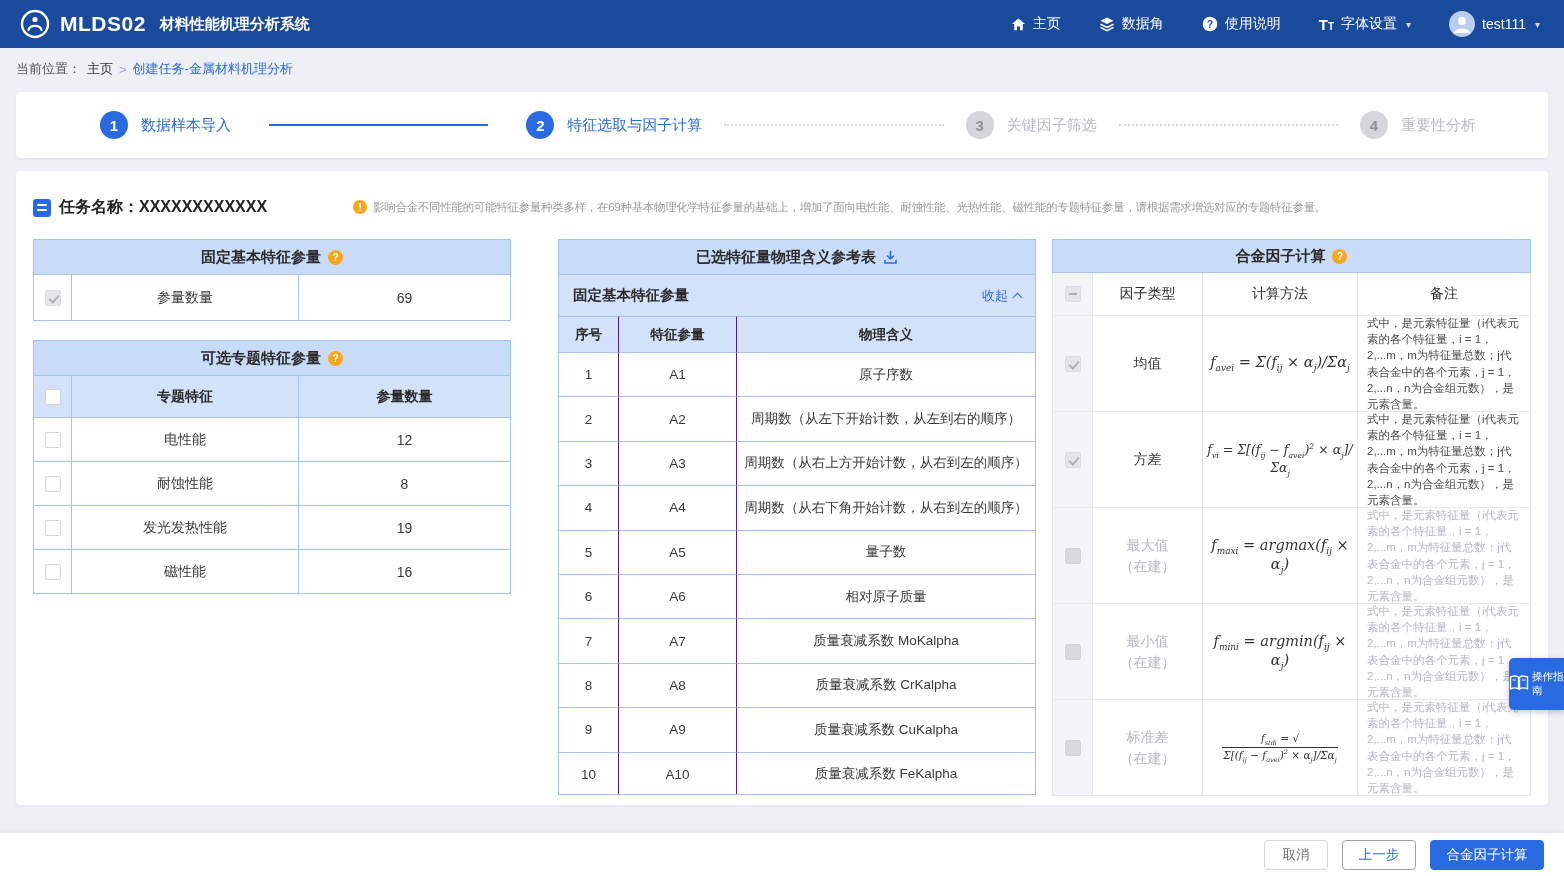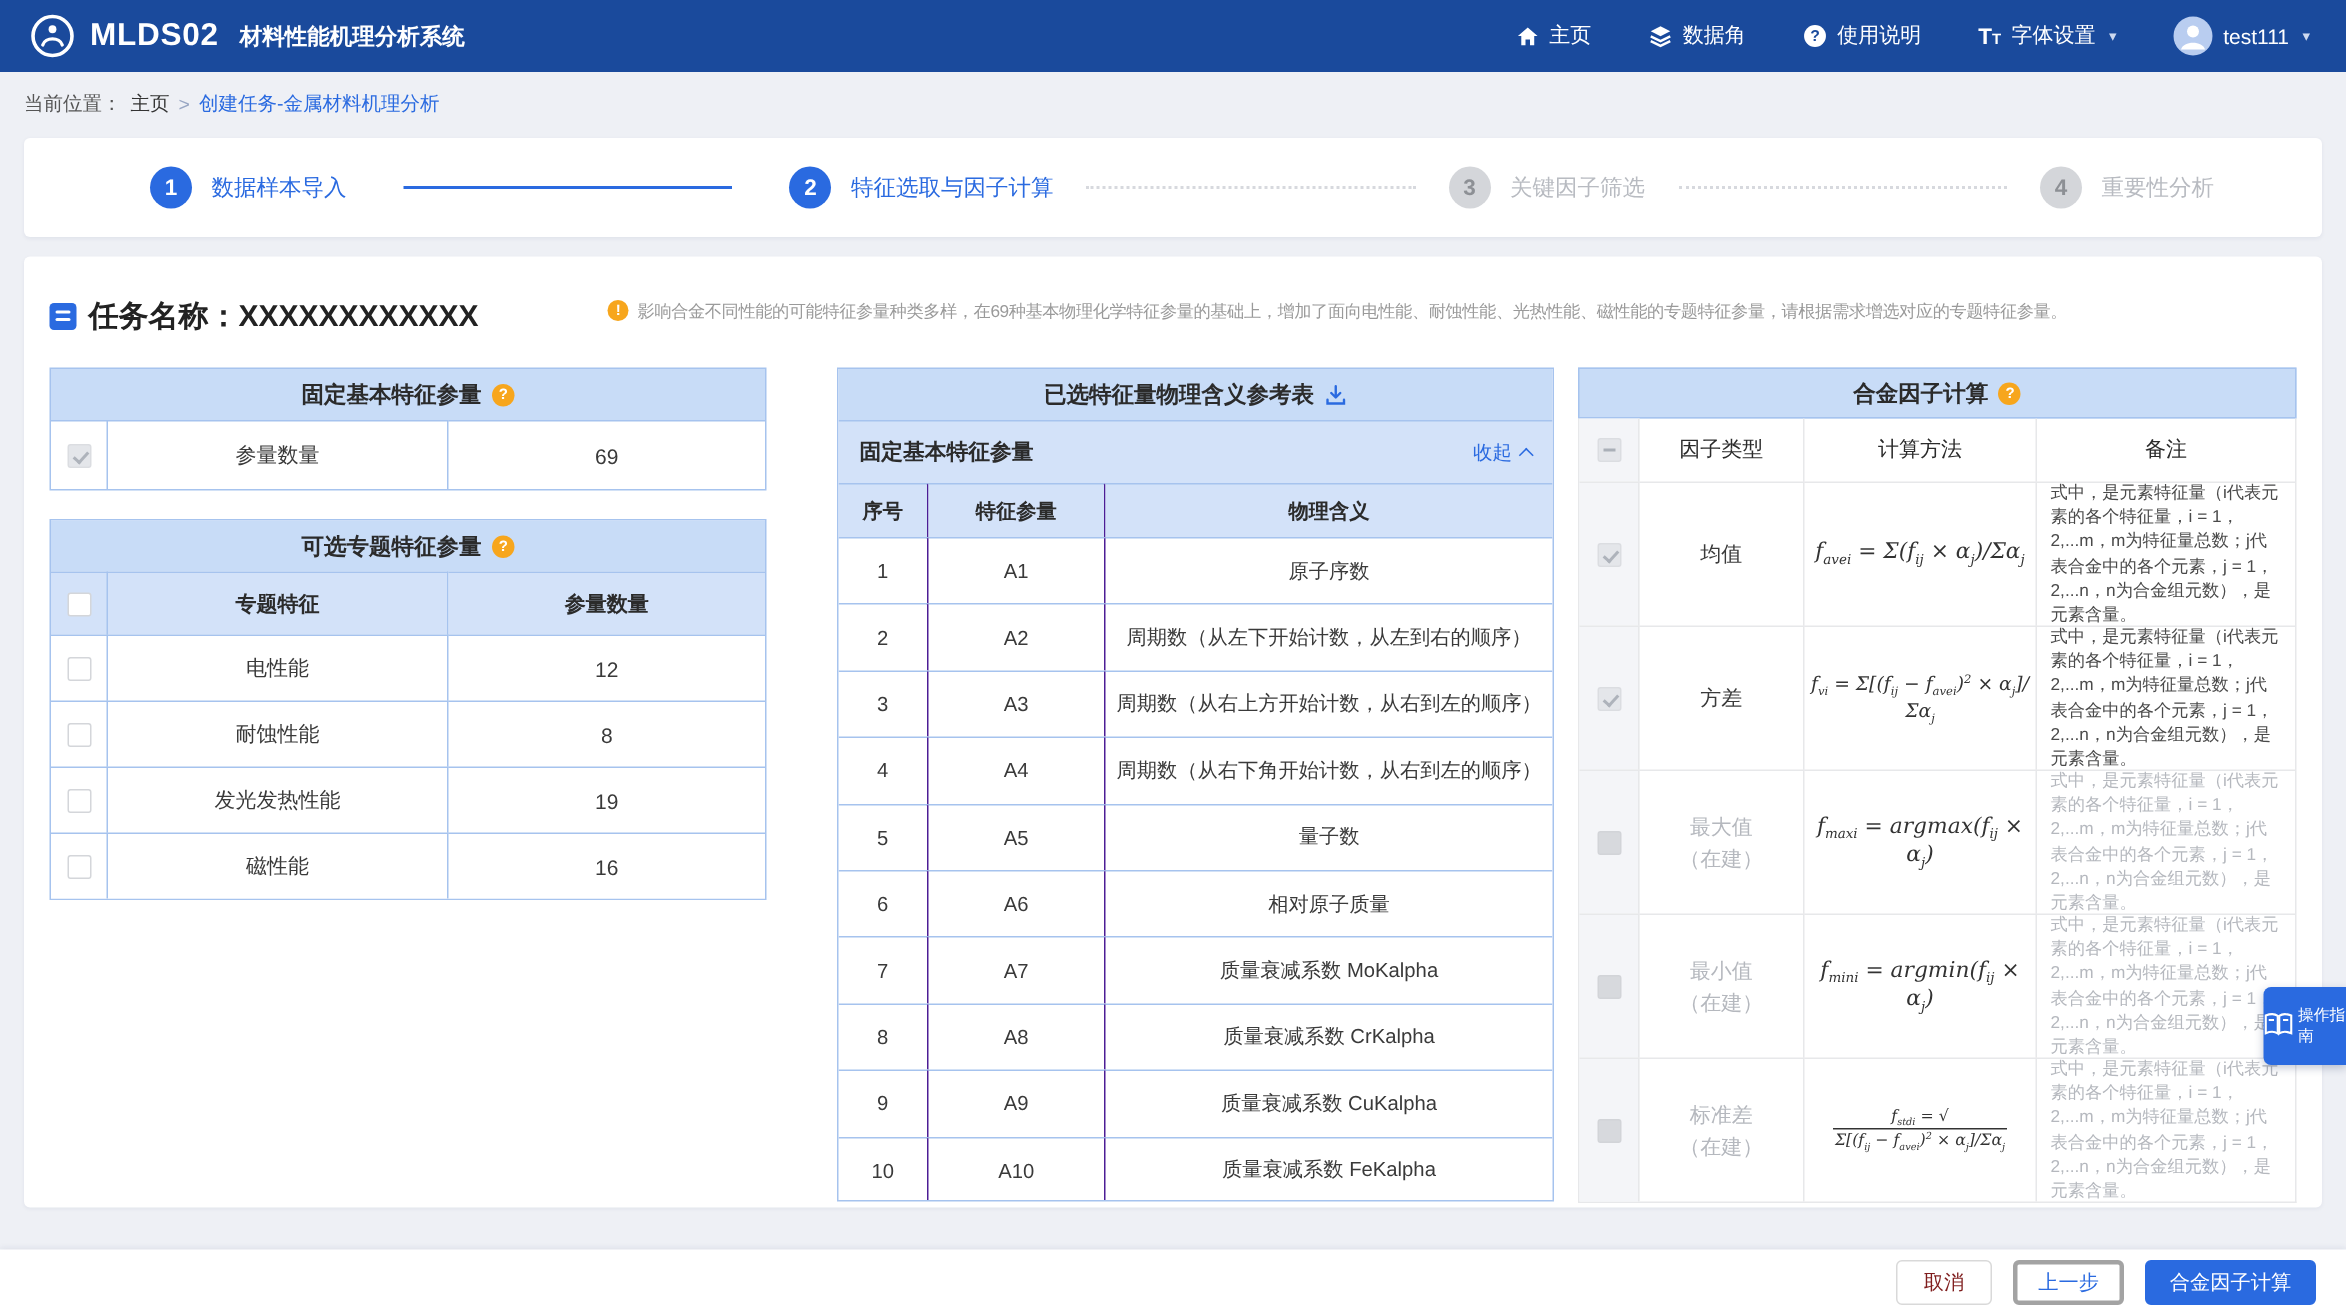--- a/index.html
+++ b/index.html
@@ -40,21 +40,21 @@
   .step.inactive .step-circle { background:#d4d6da; color:#8d9095; }
   .step.inactive .step-label { color:#b8bbc1; font-size:15px; }
   .connector { flex:1; height:0; margin:0 22px; }
   .connector.solid { border-top:2px solid #2a6ae0; margin:0 38px; }
   .connector.dotted { border-top:2px dotted #d7d9de; }
 
   
   .main-card { margin:13px 16px 0; background:#fff; border-radius:4px; height:634px;
     padding:26px 17px 0; position:relative; box-shadow:0 1px 3px rgba(20,40,90,.06); }
   .task-row { display:flex; align-items:flex-start; }
-  .task-title { display:flex; align-items:center; gap:8px; font-size:20px; font-weight:bold; color:#222; white-space:nowrap; }
+  .task-title { display:flex; align-items:center; gap:8px; font-size:16px; font-weight:bold; color:#222; white-space:nowrap; }
   .task-ico { width:18px; height:18px; border-radius:3px; background:#2a6ae0; position:relative; flex:0 0 auto; }
   .task-ico::before, .task-ico::after { content:""; position:absolute; left:4px; height:2px; background:#fff; border-radius:1px; }
   .task-ico::before { top:5px; width:10px; } .task-ico::after { top:10px; width:10px; }
   .notice { margin-left:86px; display:flex; align-items:flex-start; gap:6px; color:#9a9a9a;
     font-size:11.5px; letter-spacing:-0.3px; white-space:nowrap; padding-top:3px; }
   .warn-ico { width:14px; height:14px; border-radius:50%; background:#f7a61d; color:#fff; font-size:10px; font-weight:bold;
     display:flex; align-items:center; justify-content:center; flex:0 0 auto; }
 
   .cols { display:flex; gap:16px; margin-top:21px; }
   .col-left  { width:488px; }
@@ -127,22 +127,22 @@
   
   .guide-btn { position:absolute; right:0; top:658px; width:55px; height:52px; background:#2a6ae0; border-radius:5px 0 0 5px;
     display:flex; align-items:center; justify-content:center; gap:3px; cursor:pointer;
     box-shadow:0 2px 6px rgba(20,40,90,.25); z-index:5; }
   .guide-btn span { color:#fff; font-size:10.5px; }
 
   
   .footer { position:absolute; left:0; right:0; bottom:0; height:43px; background:#fff;
     box-shadow:0 -1px 4px rgba(20,40,90,.08); display:flex; align-items:center; justify-content:flex-end; gap:14px; padding-right:20px; }
   .btn { height:30px; border-radius:4px; font-size:13.5px; display:flex; align-items:center; justify-content:center; cursor:pointer; }
-  .btn-plain { width:64px; background:#fff; border:1px solid #d9d9d9; color:#7f1d1d; }
-  .btn-outline { width:74px; background:#fff; border:3px solid #a3a3a3; color:#2a6ae0; }
+  .btn-plain { width:64px; background:#fff; border:1px solid #d9d9d9; color:#737373; }
+  .btn-outline { width:74px; background:#fff; border:1px solid #a3a3a3; color:#2a6ae0; }
   .btn-primary { width:114px; background:#2a6ae0; border:1px solid #2a6ae0; color:#fff; }
 </style>
 </head>
 <body>
 
 <div class="navbar">
   <div class="brand">
     <span>
       <svg width="30" height="30" viewBox="0 0 30 30">
         <circle cx="15" cy="15" r="13" fill="none" stroke="#fff" stroke-width="2.4"></circle>

